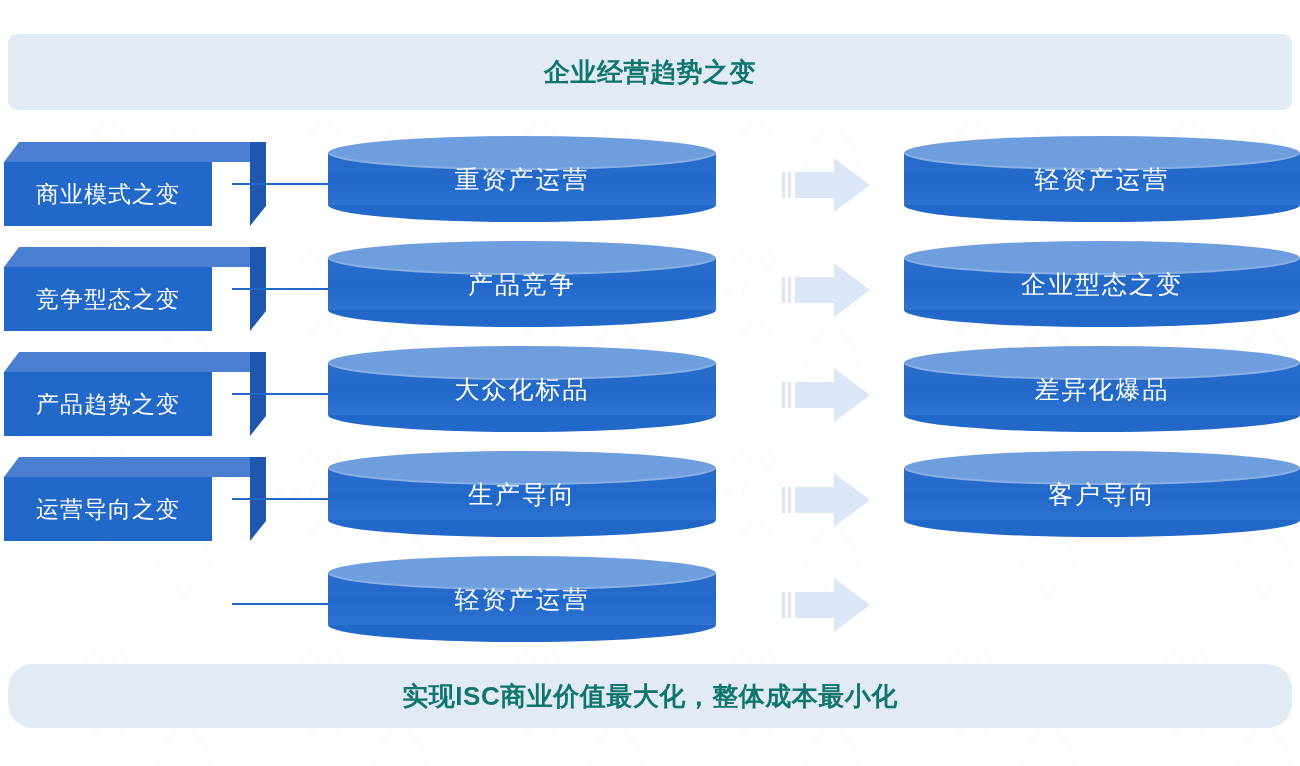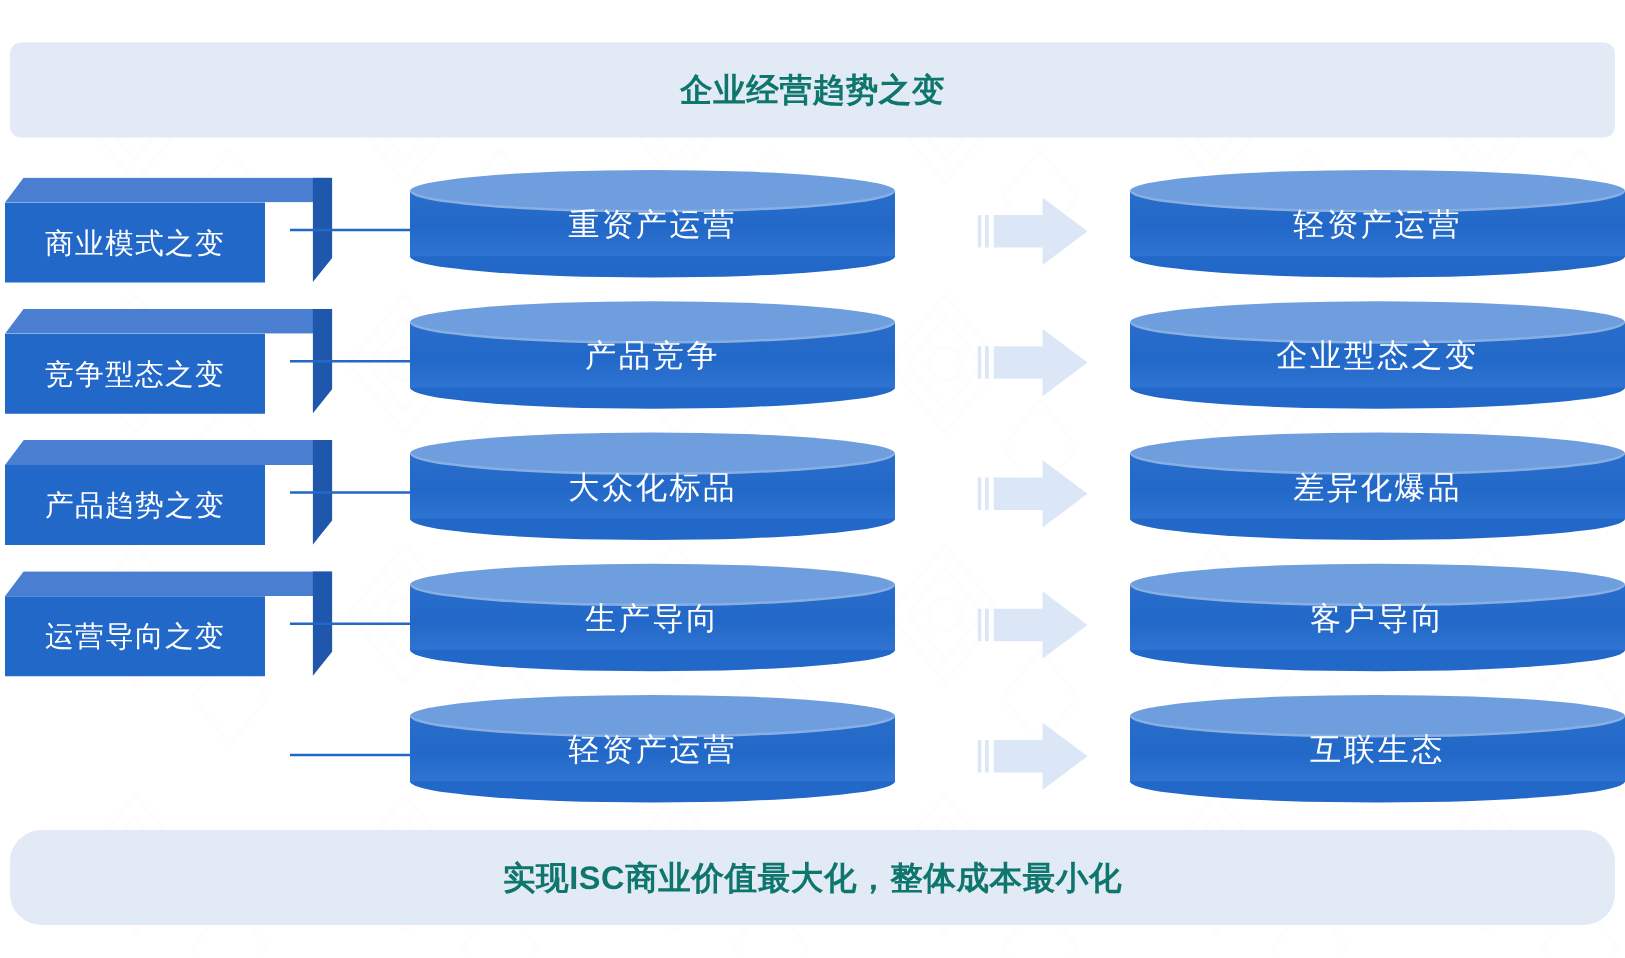--- a/index.html
+++ b/index.html
@@ -37,21 +37,21 @@
     position: absolute;
     left: 8px;
     width: 1284px;
     background: #e2eaf5;
     border-radius: 9px;
     display: flex;
     align-items: center;
     justify-content: center;
   }
   #header-banner { top: 34px; height: 76px; }
-  #footer-banner { top: 664px; height: 76px; border-radius: 25px; }
+  #footer-banner { top: 664px; height: 64px; border-radius: 25px; }
 
   .banner-text {
     color: #0f766e;
     font-weight: bold;
     letter-spacing: .5px;
     white-space: nowrap;
   }
   #header-banner .banner-text { font-size: 26px; }
   #footer-banner .banner-text { font-size: 26px; }
 
@@ -318,25 +318,19 @@
       <div class="cyl-top"></div>
       <div class="cyl-text">轻资产运营</div>
     </div>
     <div class="arrow">
       <svg width="88" height="54" viewBox="0 0 88 54" xmlns="http://www.w3.org/2000/svg">
         <rect x="0" y="14" width="3" height="26" fill="#dbe7f7"></rect>
         <rect x="6" y="14" width="3" height="26" fill="#dbe7f7"></rect>
         <path d="M13 14 H52 V0 L88 27 L52 54 V40 H13 Z" fill="#dbe7f7"></path>
       </svg>
     </div>
-    <div class="cylinder cyl-right">
-      <div class="cyl-bottom"></div>
-      <div class="cyl-body"></div>
-      <div class="cyl-top"></div>
-      <div class="cyl-text">互联生态</div>
-    </div>
   </div>
 
   <div class="banner" id="footer-banner">
     <span class="banner-text">实现ISC商业价值最大化，整体成本最小化</span>
   </div>
 
 </div>
 
 </body></html>

